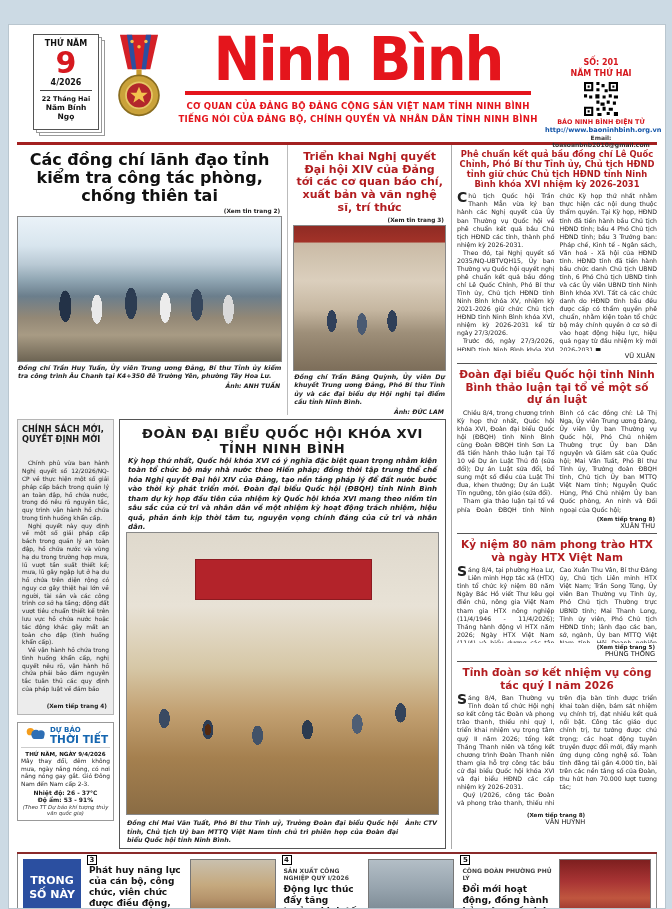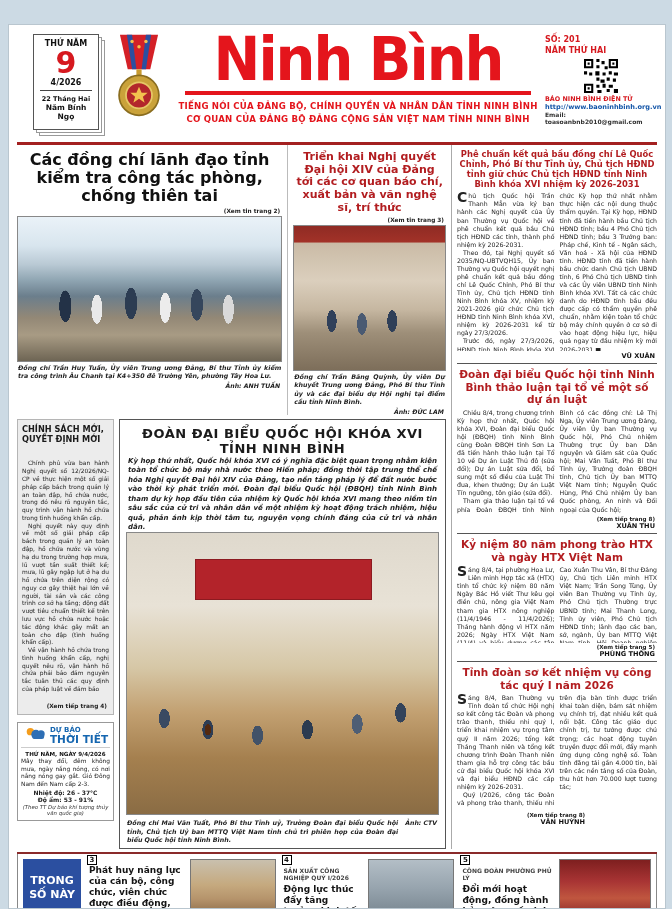--- a/index.html
+++ b/index.html
@@ -27,21 +27,21 @@
   .cal-lunar1 { font-size:6.5px; font-weight:bold; color:#111; margin-top:4px; }
   .cal-lunar2 { font-size:7.5px; font-weight:bold; color:#111; }
   .medal { flex:none; margin:2px 6px 0 14px; }
   .brand { flex:1; text-align:center; padding-top:0; }
   .brand-title {
     color:#e4151c; font-size:56px; font-weight:800; line-height:.95;
     letter-spacing:-2px; transform:scaleY(1.08); transform-origin:top;
   }
   .brand-rule { height:4px; background:#e4151c; margin:8px 14px 5px 14px; }
   .tagline { color:#e4151c; font-size:8.6px; font-weight:bold; letter-spacing:.2px; line-height:1.45; }
-  .issue { width:112px; flex:none; padding-top:4px; }
+  .issue { width:112px; flex:none; text-align:center; padding-top:4px;margin-top:23px; }
   .issue-no,.issue-year { color:#d6191f; font-size:8px; font-weight:bold; line-height:1.4; }
   .qr { margin:3px auto 2px auto; width:34px; height:34px; }
   .epaper { color:#d6191f; font-size:6.4px; font-weight:bold; }
   .site-url { color:#1355a8; font-size:6.6px; font-weight:bold; }
   .email { color:#333; font-size:6px; font-weight:bold; }
   .head-rule { height:3px; background:#a32020; margin-top:2px; }
   
   .main { display:grid; grid-template-columns:1fr 205px; }
   .left-region { border-right:1px solid #aaa; padding-right:5px; }
   .right-rail { padding-left:5px; overflow:hidden; }
@@ -112,21 +112,21 @@
   .rail-art + .rail-art { border-top:1px solid #555; }
   .rail-h { font-weight:bold; color:#b21d20; text-align:center; line-height:1.2; padding:4px 2px 3px 2px; }
   .rail-h1 { font-size:8.4px; }
   .rail-h2 { font-size:10.5px; }
   .rail-body { flex:1; overflow:hidden; column-count:2; column-gap:5px; }
   .rail-body p { font-size:6.2px; line-height:1.3; color:#222; text-align:justify; text-indent:6px; }
   p.drop { text-indent:0; }
   p.drop::first-letter { float:left; font-size:14px; line-height:11px; font-weight:bold; padding-right:1px; }
   .rail-end { text-align:right; padding:1px 2px 3px 0; }
   .rail-continued { font-size:5.6px; font-weight:bold; color:#222; display:block; }
-  .rail-byline { font-size:6.6px; font-weight:bold; color:#111; display:block; }
+  .rail-byline { font-size:6.6px; font-weight:normal; color:#111; display:block; }
   .h-a1 { height:218px; } .h-a2 { height:170px; } .h-a3 { height:128px; } .h-a4 { height:168px;align-items:center; }
   
   .strip-rule { height:2px; background:#8a2a2a; margin-top:3px; }
   .strip { border:1px solid #888; border-top:none; display:flex; gap:5px; padding:5px 5px 4px 5px; height:68px; align-items:stretch; }
   .strip-brand { flex:none; width:58px; background:#2b4fa0; color:#fff; font-size:11px; font-weight:bold;
     display:flex; flex-direction:column; justify-content:center; align-items:center; line-height:1.25; text-align:center; }
   .strip-item { position:relative; padding:6px 2px 0 3px; }
   .strip-num { position:absolute; top:-4px; left:1px; width:10px; height:10px; border:1px solid #000; background:#fff;
     font-size:7px; font-weight:bold; color:#111; display:flex; align-items:center; justify-content:center; }
   .strip-kicker { font-size:6px; font-weight:bold; color:#444; line-height:1.25; margin-bottom:2px; padding-top:2px; }
@@ -160,22 +160,22 @@
         <circle cx="38" cy="10" r="2" fill="#f2c14e"></circle>
         <rect x="27" y="42" width="6" height="7" fill="#c89b2f"></rect>
         <circle cx="30" cy="72" r="23" fill="#caa23a" stroke="#8a6d1f" stroke-width="2"></circle>
         <circle cx="30" cy="72" r="15" fill="#b3262b" stroke="#e6c766" stroke-width="2"></circle>
         <polygon points="30,62 33,69 40,69 34.5,73.5 36.5,80.5 30,76 23.5,80.5 25.5,73.5 20,69 27,69" fill="#f2c14e"></polygon>
       </svg>
     </div>
     <div class="brand">
       <div class="brand-title">Ninh Bình</div>
       <div class="brand-rule"></div>
+      <div class="tagline">CƠ QUAN CỦA ĐẢNG BỘ ĐẢNG CỘNG SẢN VIỆT NAM TỈNH NINH BÌNH</div>
       <div class="tagline">TIẾNG NÓI CỦA ĐẢNG BỘ, CHÍNH QUYỀN VÀ NHÂN DÂN TỈNH NINH BÌNH</div>
-      <div class="tagline">CƠ QUAN CỦA ĐẢNG BỘ ĐẢNG CỘNG SẢN VIỆT NAM TỈNH NINH BÌNH</div>
     </div>
     <div class="issue">
       <div class="issue-no">SỐ: 201</div>
       <div class="issue-year">NĂM THỨ HAI</div>
       <div class="qr">
         <svg width="34" height="34" viewBox="0 0 33 33">
           <rect width="33" height="33" fill="#fff"></rect>
           <path fill="#000" d="M0 0h9v9H0zM24 0h9v9h-9zM0 24h9v9H0z"></path>
           <path fill="#fff" d="M2 2h5v5H2zM26 2h5v5h-5zM2 26h5v5H2z"></path>
           <path fill="#000" d="M3.5 3.5h2v2h-2zM27.5 3.5h2v2h-2zM3.5 27.5h2v2h-2z"></path>

